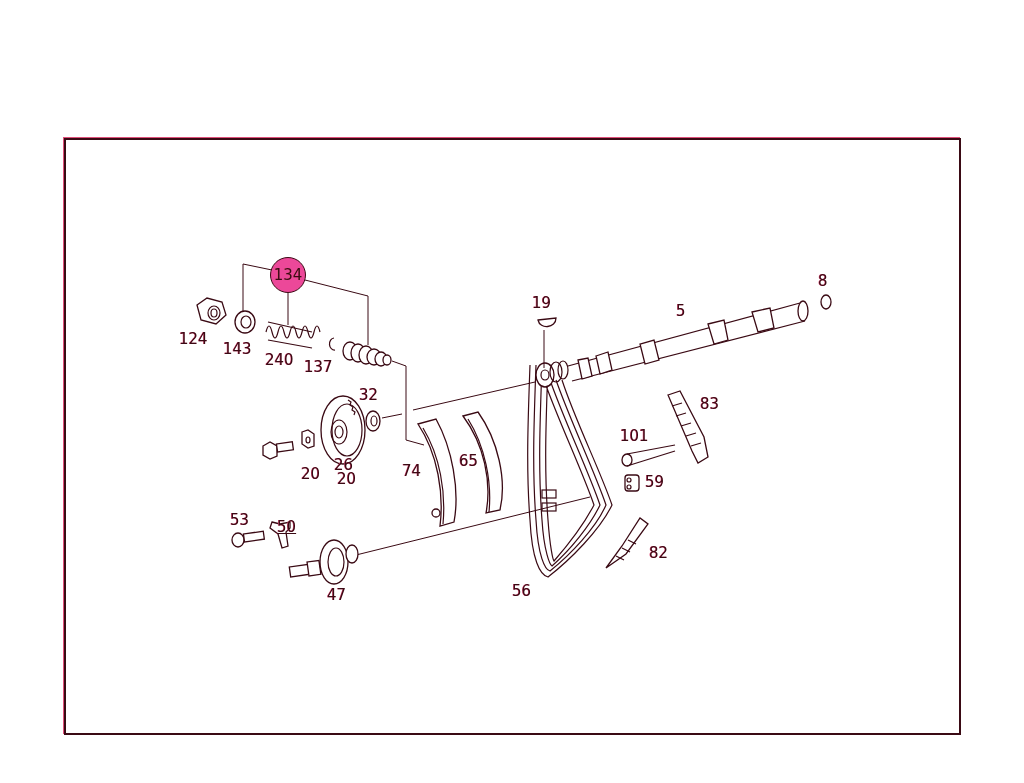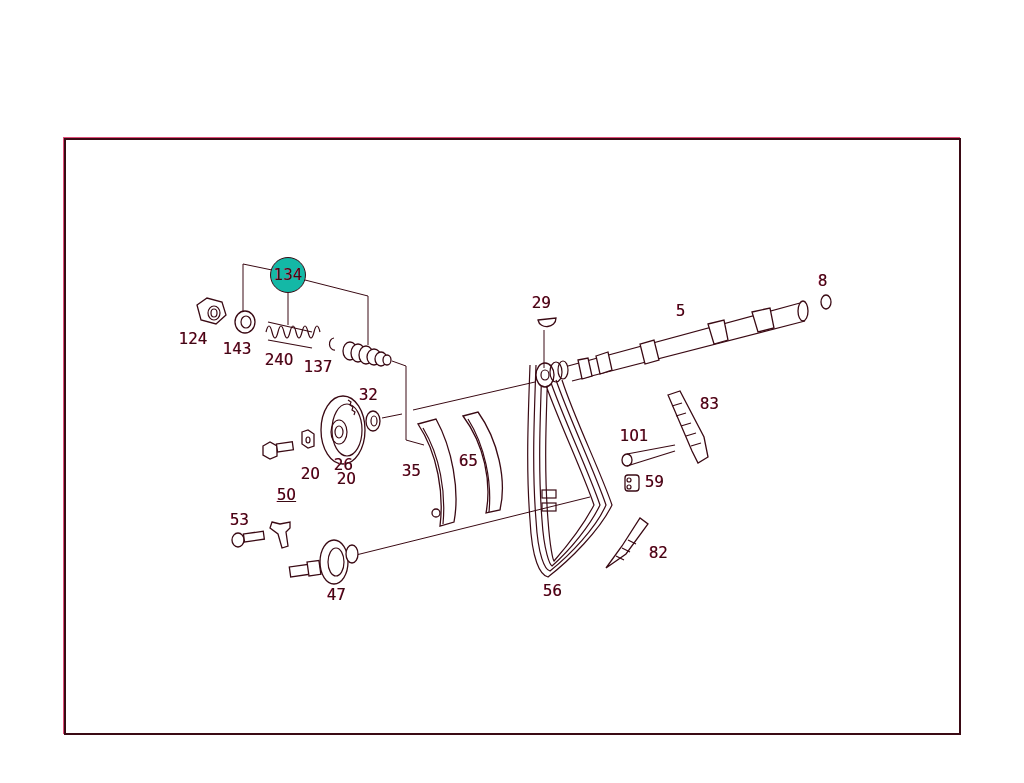--- a/index.html
+++ b/index.html
@@ -3,21 +3,21 @@
 <meta charset="utf-8">
 <style>
   html,body{margin:0;padding:0;background:#ffffff;}
   body{width:1024px;height:783px;position:relative;overflow:hidden;font-family:"DejaVu Sans","Liberation Sans",sans-serif;}
   #frame{position:absolute;left:64px;top:138px;width:893px;height:593px;border:2px solid #3a0a14;box-shadow:-1px -1px 0 #e0507a;}
   svg{position:absolute;left:0;top:0;}
   .part{fill:#ffffff;stroke:#3a0a14;stroke-width:1.3;}
   .ln{fill:none;stroke:#3a0a14;stroke-width:1.2;}
   .lead{fill:none;stroke:#3a0a14;stroke-width:1;}
   .lbl{position:absolute;font-size:15px;color:#3a0a14;text-shadow:-0.6px 0 0 #e0507a;white-space:nowrap;line-height:1;}
-  .circ{position:absolute;left:270px;top:257px;width:36px;height:36px;border:1.5px solid #3a0a14;border-radius:50%;display:flex;align-items:center;justify-content:center;box-sizing:border-box;background:#14b8a6;}
+  .circ{position:absolute;left:270px;top:257px;width:36px;height:36px;border:1.5px solid #3a0a14;border-radius:50%;display:flex;align-items:center;justify-content:center;box-sizing:border-box;background:#ec4899;}
 </style>
 </head>
 <body>
 
 <div id="frame"></div>
 
 <svg width="1024" height="783" viewBox="0 0 1024 783">
 
   <g>
     <polyline class="lead" points="243,312 243,264 272,270"></polyline>
@@ -166,25 +166,25 @@
   <span class="lbl" style="position:static;">134</span>
 </div>
 <span class="lbl" style="left:179px;top:332px;">124</span>
 <span class="lbl" style="left:223px;top:342px;">143</span>
 <span class="lbl" style="left:265px;top:353px;">240</span>
 <span class="lbl" style="left:304px;top:360px;">137</span>
 <span class="lbl" style="left:359px;top:388px;text-align:center;">32</span>
 <span class="lbl" style="left:273px;top:467px;margin-left:28px;">20</span>
 <span class="lbl" style="left:302px;top:458px;margin-left:32px;">26</span>
 <span class="lbl" style="left:337px;top:472px;">20</span>
-<span class="lbl" style="left:402px;top:464px;">35</span>
+<span class="lbl" style="left:402px;top:464px;">74</span>
 <span class="lbl" style="left:459px;top:454px;">65</span>
 <span class="lbl" style="left:230px;top:513px;">53</span>
-<span class="lbl" style="left:277px;top:488px;text-decoration:underline;">50</span>
+<span class="lbl" style="left:277px;top:520px;text-decoration:underline;">50</span>
 <span class="lbl" style="left:295px;top:588px;margin-left:32px;">47</span>
-<span class="lbl" style="left:532px;top:296px;">29</span>
+<span class="lbl" style="left:532px;top:296px;">19</span>
 <span class="lbl" style="left:676px;top:304px;">5</span>
 <span class="lbl" style="left:818px;top:274px;">8</span>
 <span class="lbl" style="left:700px;top:397px;text-align:right;">83</span>
 <span class="lbl" style="left:620px;top:429px;">101</span>
 <span class="lbl" style="left:645px;top:475px;">59</span>
 <span class="lbl" style="left:649px;top:546px;">82</span>
-<span class="lbl" style="left:543px;top:584px;">56</span>
+<span class="lbl" style="left:512px;top:584px;">56</span>
 
 </body></html>

